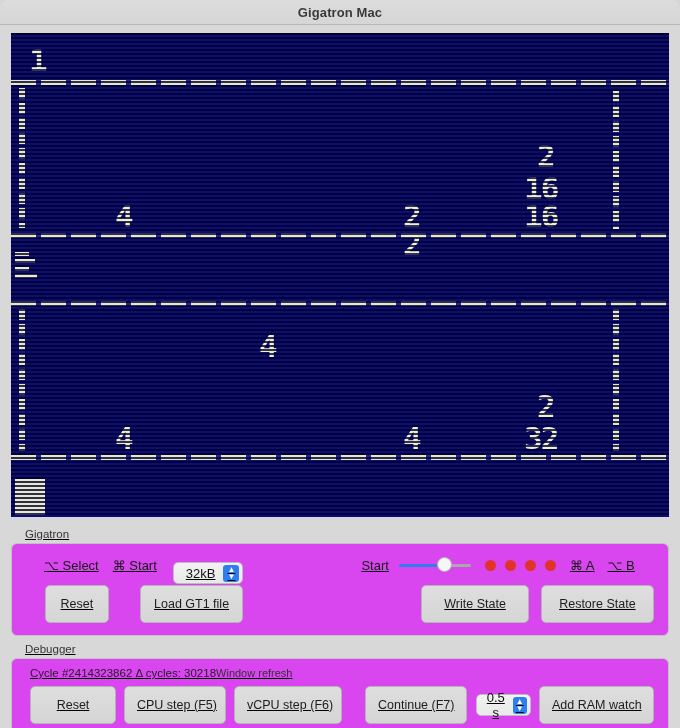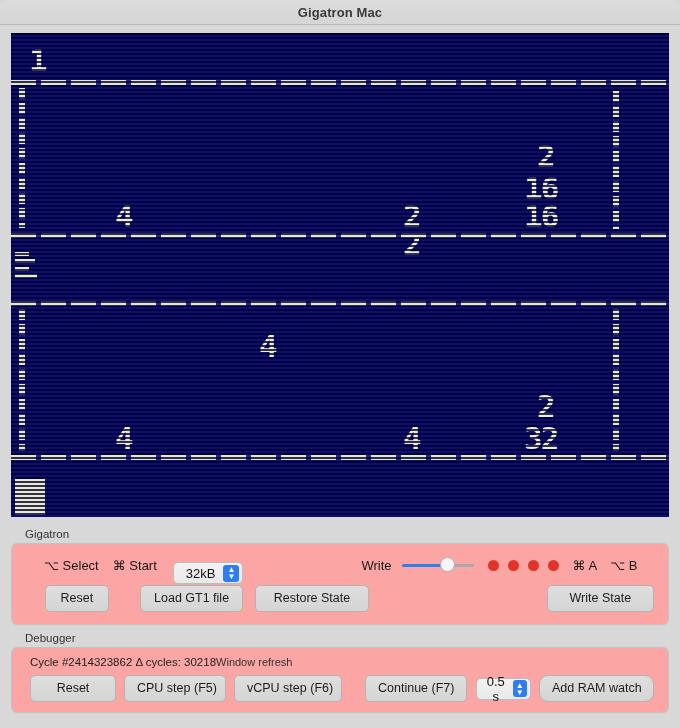--- a/index.html
+++ b/index.html
@@ -87,43 +87,43 @@
     text-align: center;
     z-index: 4;
     white-space: pre;
   }
   .blockmark {
     position: absolute;
     background: #e6e6e6;
     z-index: 4;
   }
   
-  .group { padding: 0 11px; }
+  .group { padding: 0 11px; text-decoration: underline; }
   .group-label {
     font-size: 11.5px; color: #343434;
     margin: 0 0 3px 14px;
   }
   .group-box {
     border: 1px solid #c2c2c2;
     border-radius: 6px;
-    background: #fca5a5;
+    background: #d946ef;
   }
   #gigatron-box { padding: 8px 14px 12px 14px; }
   #debug-box { padding: 5px 14px 10px 14px; }
 
   .row { display: flex; align-items: center; }
   
   .btn {
     background: linear-gradient(#dededf,#d5d5d6);
     border: 1px solid #b4b4b4;
     border-radius: 5px;
     font-size: 12.5px;
     color: #1c1c1c;
     padding: 3px 12px;
-    height: 27px;
+    height: 38px;
     line-height: 15px;
     font-family: "Liberation Sans", sans-serif;
     cursor: default;
     white-space: nowrap;
   }
   
   .popup {
     display: inline-flex; align-items: center;
     background: linear-gradient(#f2f2f2,#e9e9e9);
     border: 1px solid #bdbdbd;
@@ -224,21 +224,21 @@
         <span class="kbd" style="margin-left:14px;">⌘ Start</span>
 
         <span class="popup" style="margin-left:16px;margin-top:16px;">
           <span class="pv">32kB</span>
           <span class="parrow">
               <span>▲</span>
               <span>▼</span>
             </span>
         </span>
 
-        <span class="kbd" style="margin-left:118px;">Write</span>
+        <span class="kbd" style="margin-left:118px;">Start</span>
 
         <span class="slider" style="margin-left:10px;">
           <span class="track-filled"></span>
           <span class="track-rest"></span>
           <span class="knob"></span>
         </span>
 
         <span style="margin-left:14px; display:flex; gap:9px;">
           <span class="led"></span>
           <span class="led"></span>
@@ -246,22 +246,22 @@
           <span class="led"></span>
         </span>
 
         <span class="kbd" style="margin-left:14px;">⌘ A</span>
         <span class="kbd" style="margin-left:13px;">⌥ B</span>
       </div>
 
       <div class="row" style="margin-top:7px;">
         <button class="btn" style="margin-left:19px; width:65px;">Reset</button>
         <button class="btn" style="margin-left:31px; width:106px;">Load GT1 file</button>
+        <button class="btn" style="margin-left:178px; width:110px;">Write State</button>
         <button class="btn" style="margin-left:12px; width:116px;">Restore State</button>
-        <button class="btn" style="margin-left:178px; width:110px;">Write State</button>
       </div>
 
     </div>
   </div>
 
   <div class="group" style="margin-top:7px;">
     <div class="group-label">Debugger</div>
     <div class="group-box" id="debug-box">
 
       <div class="row" style="height:18px;">
@@ -276,19 +276,19 @@
         <button class="btn" style="margin-left:23px; width:102px;">Continue (F7)</button>
 
         <span class="popup" style="margin-left:9px;">
           <span class="pv" style="min-width:34px; padding:0 4px 0 6px;">0.5 s</span>
           <span class="parrow">
               <span>▲</span>
               <span>▼</span>
             </span>
         </span>
 
-        <button class="btn" style="margin-left:8px; width:115px;border-radius:9px;">Add RAM watch</button>
+        <button class="btn" style="margin-left:8px; width:115px;">Add RAM watch</button>
       </div>
 
     </div>
   </div>
 
 </div>
 
 </body></html>

